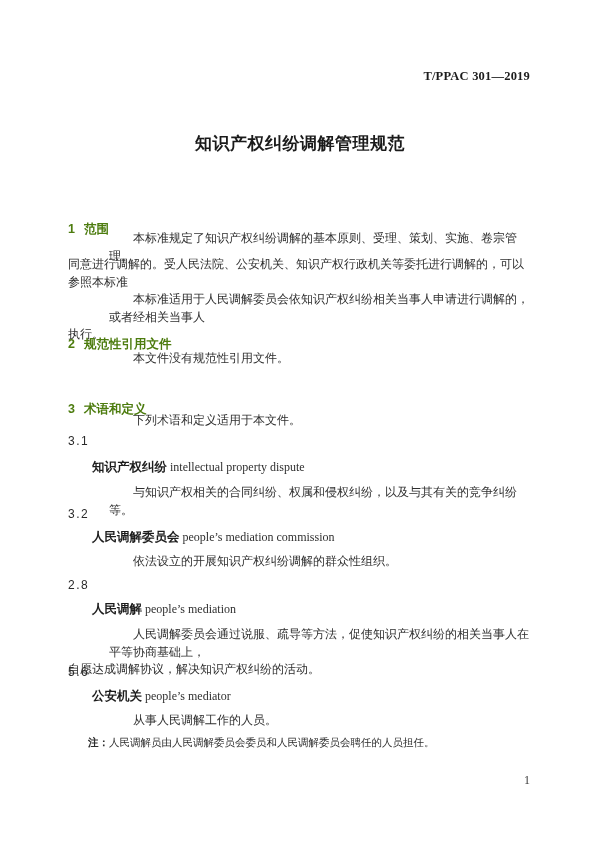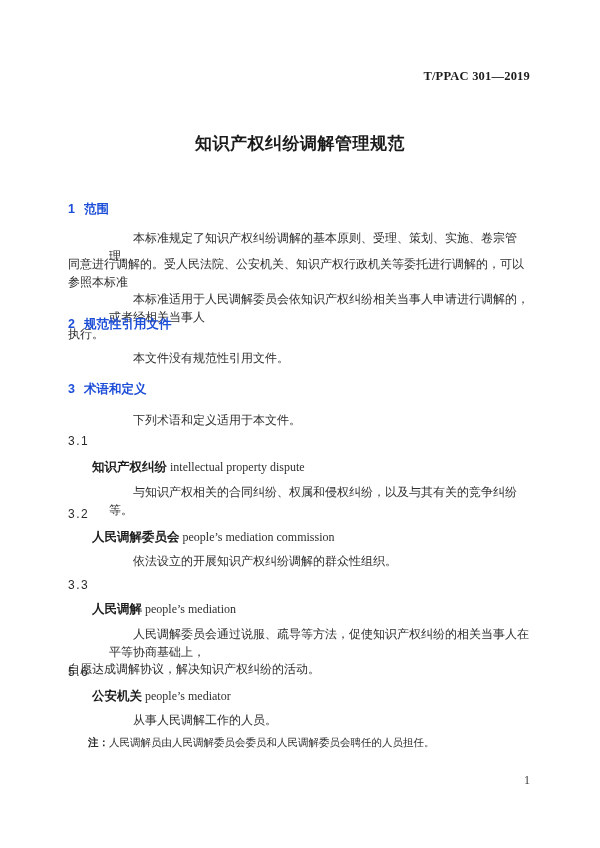--- a/index.html
+++ b/index.html
@@ -30,21 +30,22 @@
     font-family:"Liberation Sans","DejaVu Sans",sans-serif;
     font-weight:700;
     font-size:17px;
     letter-spacing:0.5px;
     color:#1a1a1a;
   }
   .heading {
     font-family:"Liberation Sans","DejaVu Sans",sans-serif;
     font-weight:700;
     font-size:12.5px;
-    color:#1d4ed8;
+    color:#4d7c0f;
+    margin-top:20px;
   }
   .hnum { display:inline-block; margin-right:9px; }
   .subnum {
     font-family:"Liberation Sans","DejaVu Sans",sans-serif;
     font-size:12px;
     letter-spacing:1.5px;
     color:#2a2a2a;
   }
   .term { padding-left:24px; }
   .term .zh {
@@ -111,21 +112,21 @@
 
   <div class="blk subnum" style="top:507px">3.2</div>
   <div class="blk term" style="top:529px">
     <span class="zh">人民调解委员会</span>
     <span class="en">people’s mediation commission</span>
   </div>
   <div class="blk" style="top:553px">
     <div class="line indent">依法设立的开展知识产权纠纷调解的群众性组织。</div>
   </div>
 
-  <div class="blk subnum" style="top:578px">3.3</div>
+  <div class="blk subnum" style="top:578px">2.8</div>
   <div class="blk" style="top:626px">
     <div class="line indent">人民调解委员会通过说服、疏导等方法，促使知识产权纠纷的相关当事人在平等协商基础上，</div>
     <div class="line">自愿达成调解协议，解决知识产权纠纷的活动。</div>
   </div>
   <div class="blk term" style="top:601px">
     <span class="zh">人民调解</span>
     <span class="en">people’s mediation</span>
   </div>
 
   <div class="blk subnum" style="top:665px">5.6</div>

